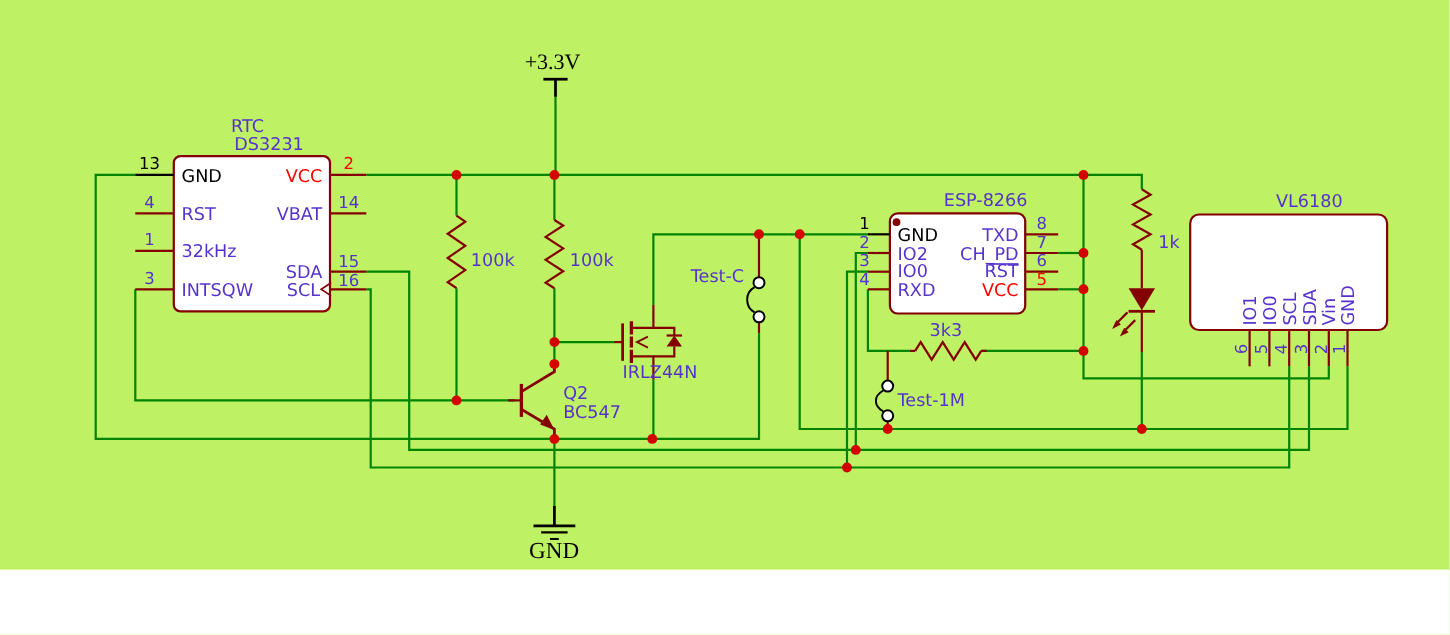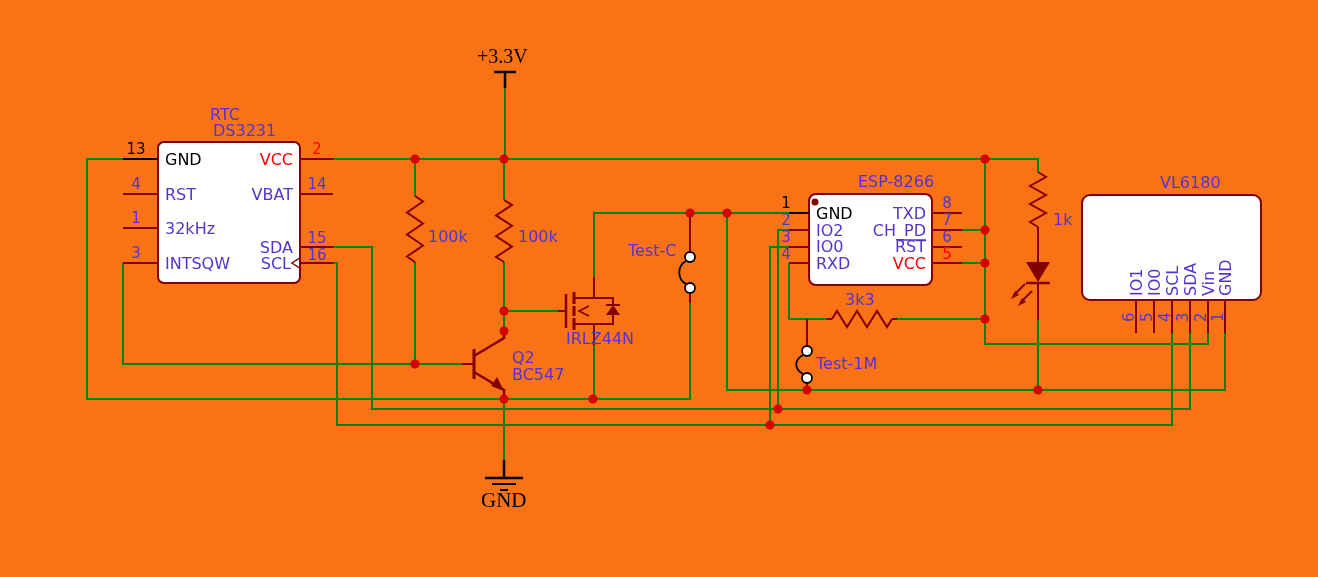--- a/index.html
+++ b/index.html
@@ -1,16 +1,16 @@
 <!DOCTYPE html>
 <html><head>
 <meta charset="utf-8">
 <style>
   html,body{margin:0;padding:0;background:#ffffff;}
-  .stage{position:relative;width:1318px;height:577px;background:#f97316;overflow:hidden;}
+  .stage{position:relative;width:1318px;height:518px;background:#bef264;overflow:hidden;}
   svg{display:block;}
   svg text{font-family:"DejaVu Sans",sans-serif;}
   .wire{stroke:#008400;stroke-width:2;fill:none;}
   .sym{stroke:#840000;stroke-width:2;fill:none;}
   .symw{stroke:#840000;stroke-width:2.5;fill:none;}
   .symfill{fill:#840000;stroke:none;}
   .stub{stroke:#840000;stroke-width:2;fill:none;}
   .stubk{stroke:#000000;stroke-width:2;fill:none;}
   .blk{stroke:#000000;stroke-width:2.5;fill:none;}
   .box{stroke:#840000;stroke-width:2;fill:#ffffff;}

